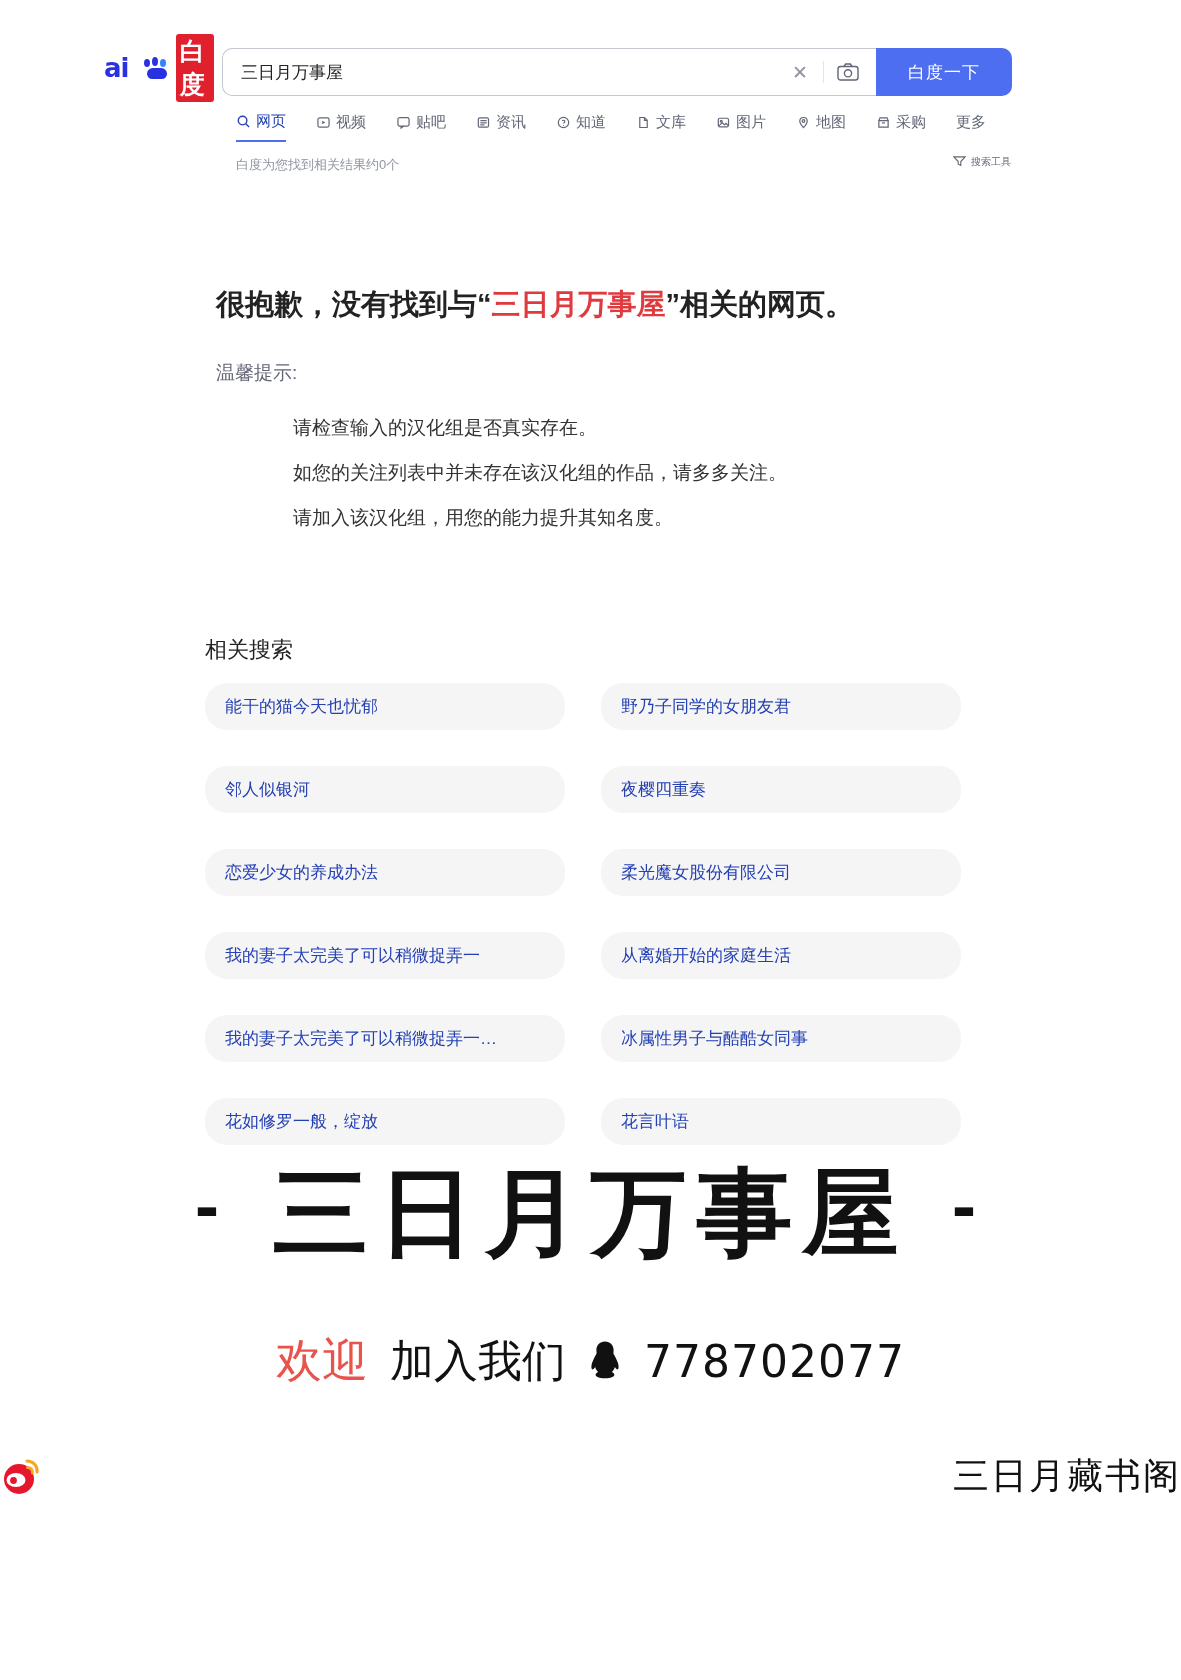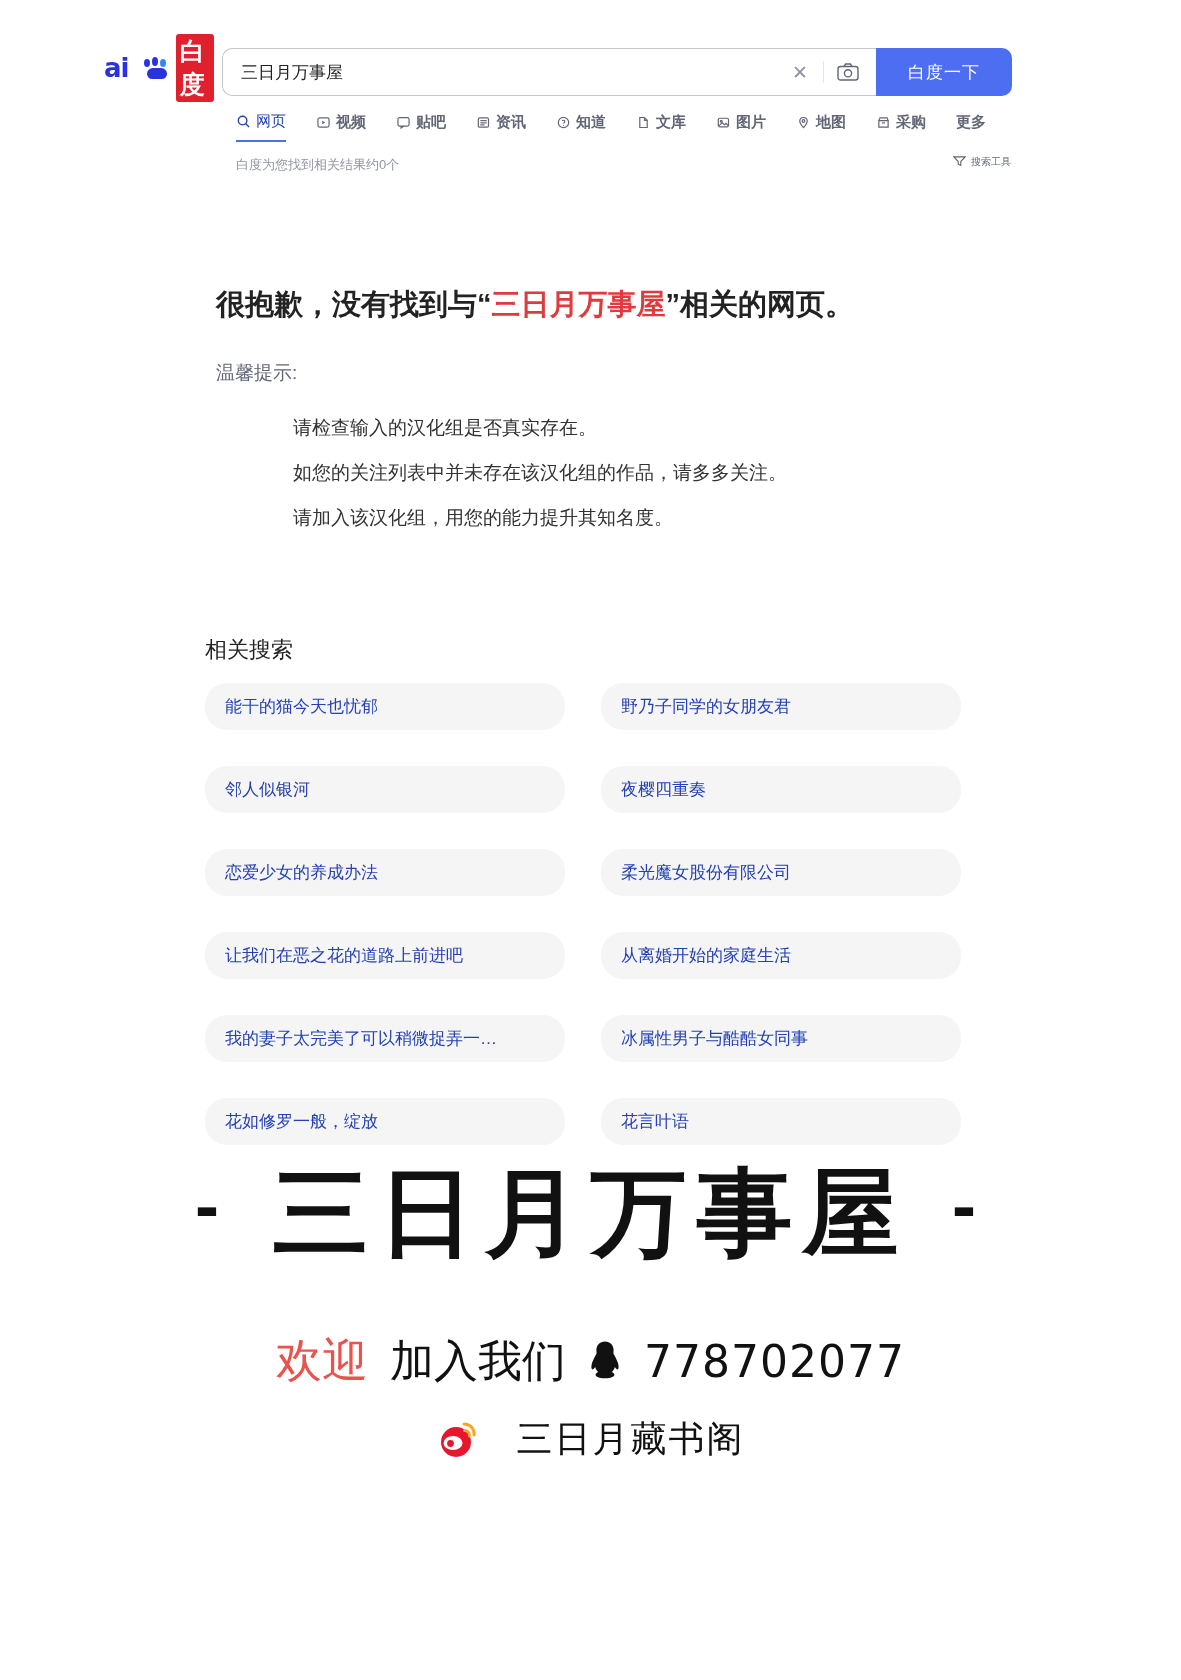--- a/index.html
+++ b/index.html
@@ -142,21 +142,20 @@
     font-size: 15px;
     color: #626675;
   }
   .tab {
     display: flex;
     align-items: center;
     gap: 5px;
     padding-bottom: 9px;
     cursor: pointer;
     white-space: nowrap;
-    font-weight: bold;
   }
   .tab.active {
     color: #2440b3;
     font-weight: normal;
     border-bottom: 2px solid #4e6ef2;
     text-align: right;
   }
   .tab .ti {
     width: 15px;
     height: 15px;
@@ -291,25 +290,25 @@
   .qq-num {
     font-size: 44px;
     color: #111;
     font-family: "DejaVu Sans", "Liberation Sans", sans-serif;
     letter-spacing: 1px;
   }
 
   .weibo-line {
     position: absolute;
     left: 0;
-    top: 1415px;
+    top: 1452px;
     width: 1181px;
     display: flex;
     align-items: center;
-    justify-content: center;
+    justify-content: space-between;
     gap: 36px;
   }
   .weibo-icon {
     width: 44px;
     height: 40px;
   }
   .weibo-text {
     font-size: 36px;
     color: #111;
     letter-spacing: 2px;
@@ -463,21 +462,21 @@
 </div>
 
 <div class="related-title">相关搜索</div>
 <div class="related-grid">
   <div class="related-item">能干的猫今天也忧郁</div>
   <div class="related-item">野乃子同学的女朋友君</div>
   <div class="related-item">邻人似银河</div>
   <div class="related-item">夜樱四重奏</div>
   <div class="related-item">恋爱少女的养成办法</div>
   <div class="related-item">柔光魔女股份有限公司</div>
-  <div class="related-item">让我们在恶之花的道路上前进吧</div>
+  <div class="related-item">我的妻子太完美了可以稍微捉弄一</div>
   <div class="related-item">从离婚开始的家庭生活</div>
   <div class="related-item">我的妻子太完美了可以稍微捉弄一…</div>
   <div class="related-item">冰属性男子与酷酷女同事</div>
   <div class="related-item">花如修罗一般，绽放</div>
   <div class="related-item">花言叶语</div>
 </div>
 
 <div class="brand">
   <span class="dash">-</span>
   <span>三日月万事屋</span>

